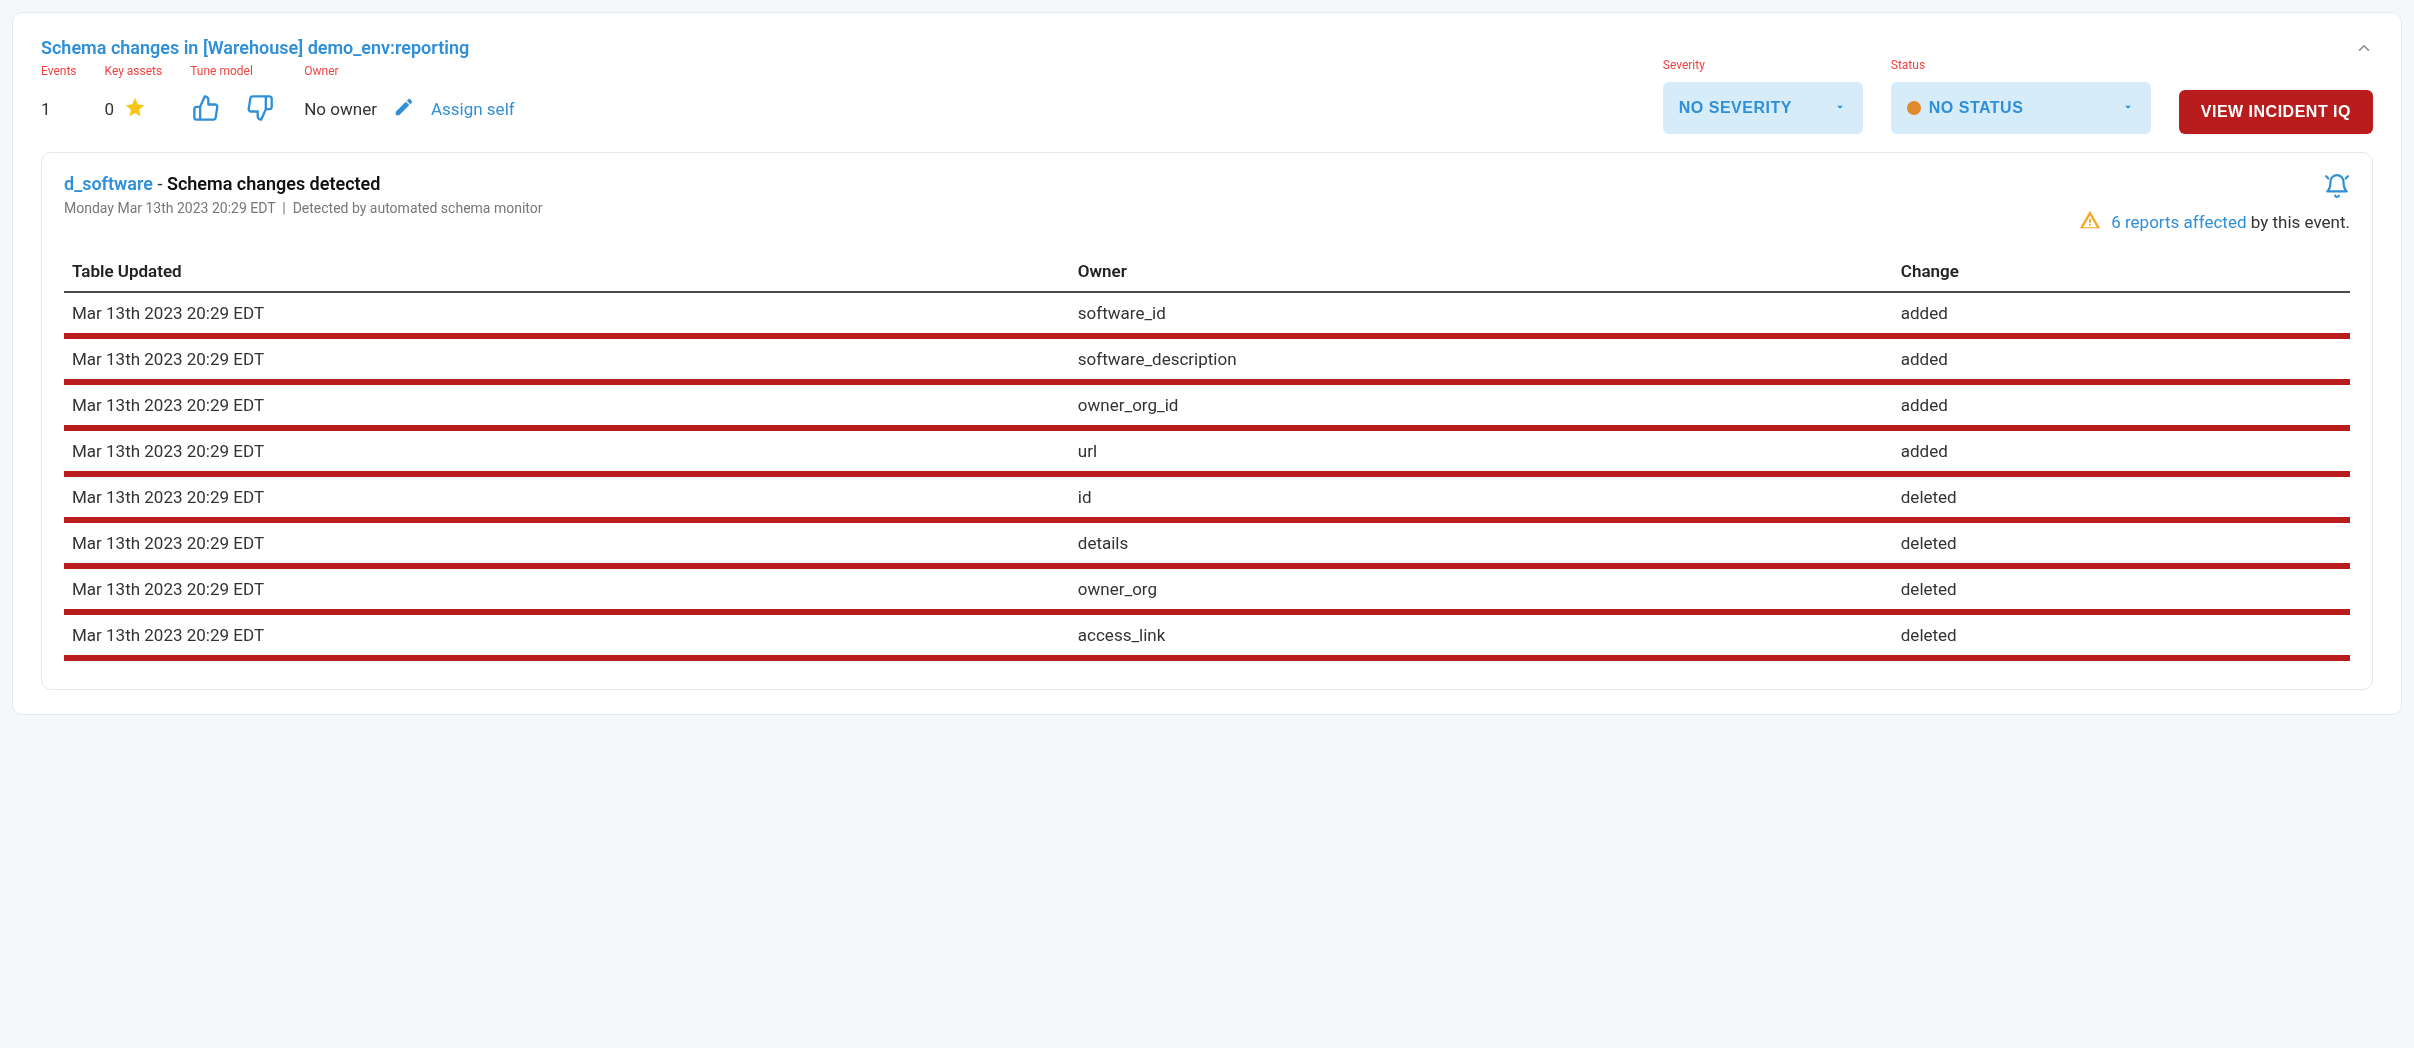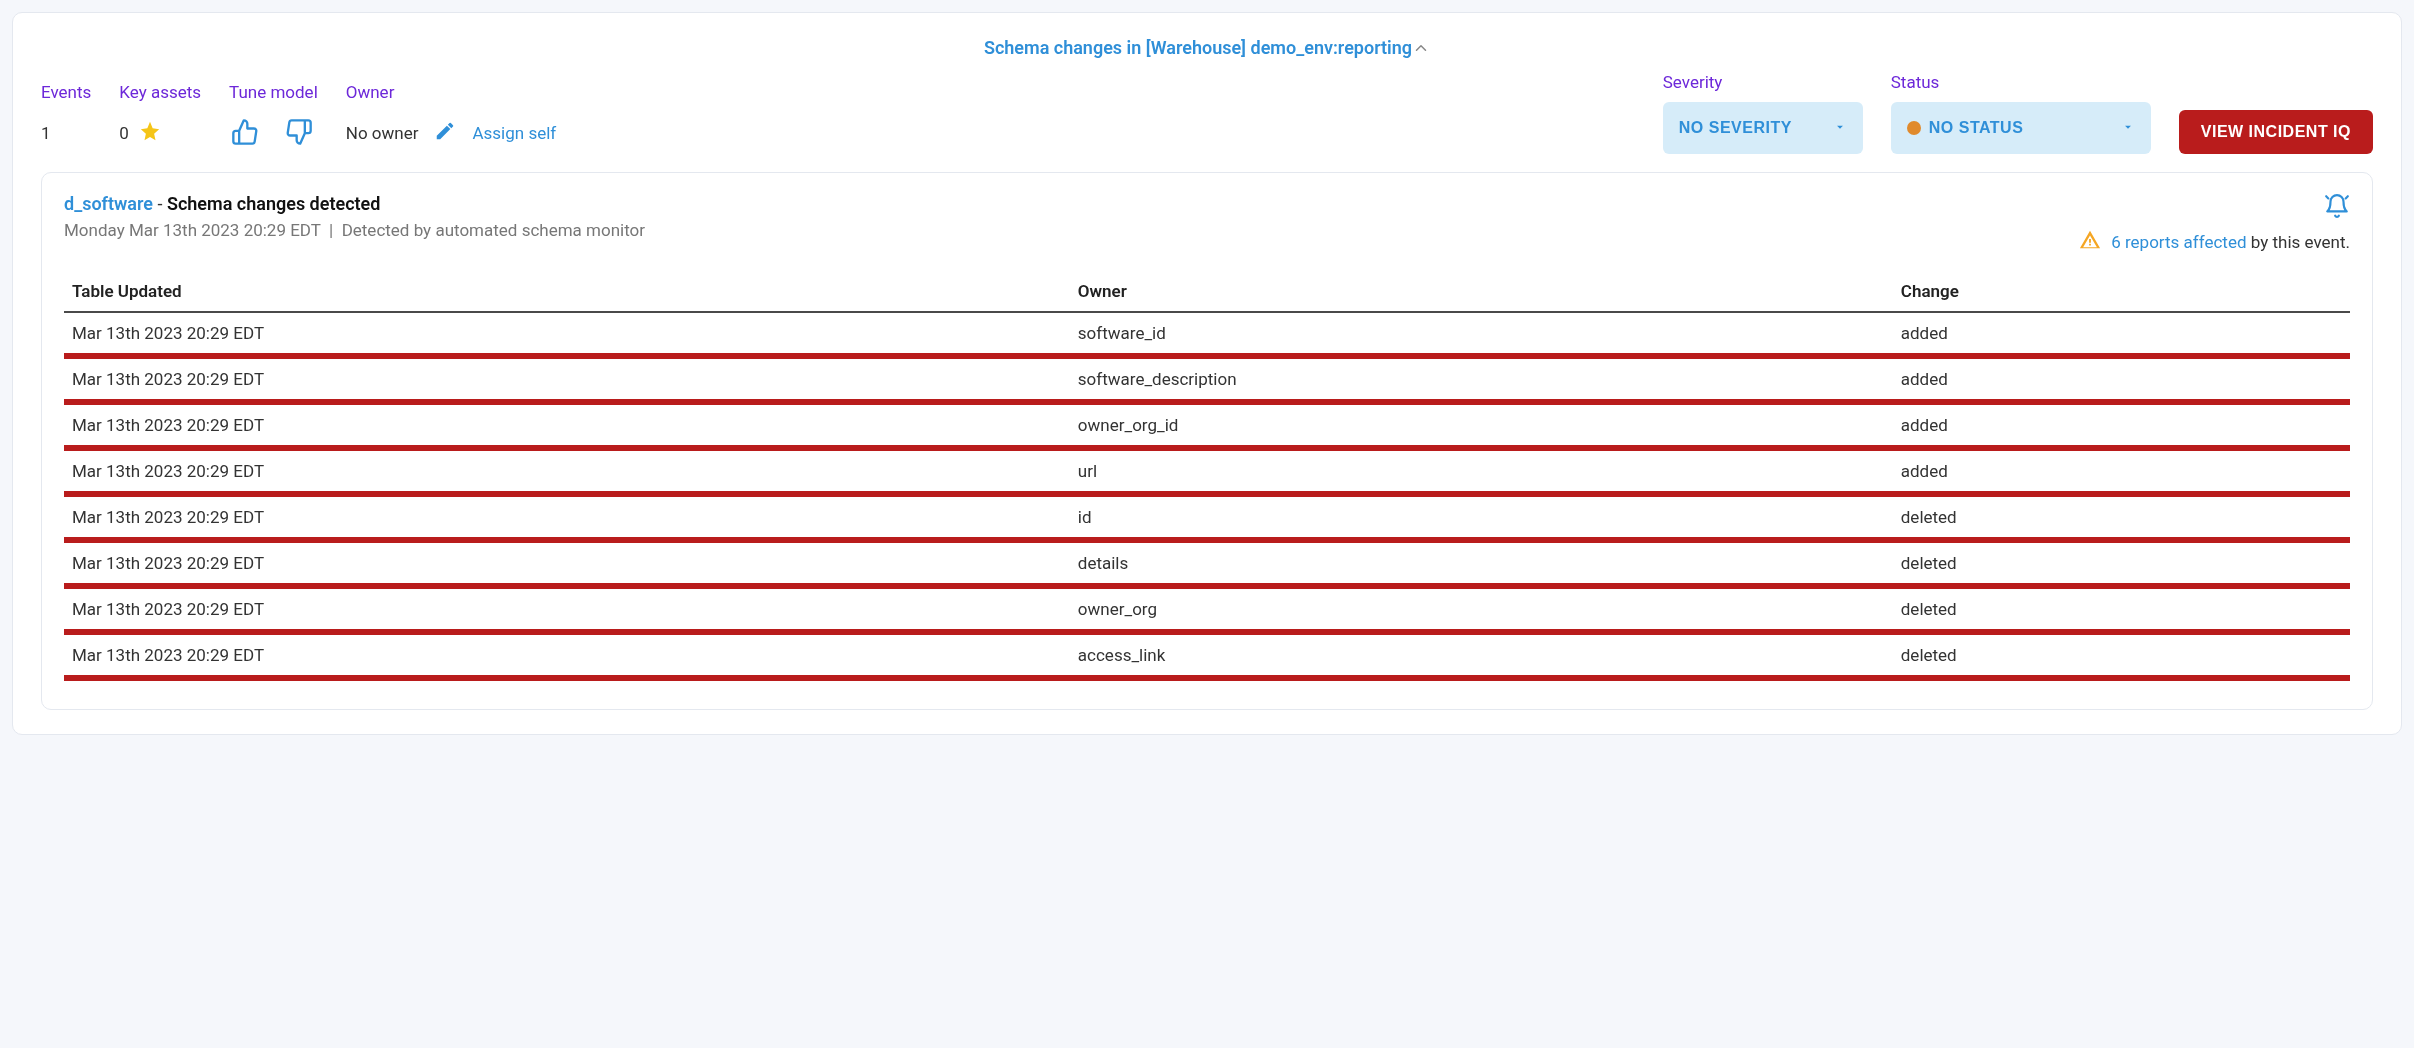--- a/index.html
+++ b/index.html
@@ -11,42 +11,41 @@
       font-size: 16px;
     }
     .card {
       background: #fff;
       border: 1px solid #e4e8ef;
       border-radius: 10px;
       padding: 24px 28px;
     }
     .header-row {
       display: flex;
-      justify-content: center;
+      justify-content: space-between;
       align-items: center;
-      margin-bottom: 14px;
     }
     .title-link {
       color: #2f8fd8;
       font-weight: 600;
       font-size: 18px;
     }
     .chevron-up {
       color: #888;
       cursor: pointer;
       width: 18px; height: 18px;
     }
     .info-bar {
       display: flex;
       align-items: flex-end;
       gap: 28px;
       margin-bottom: 18px;
     }
     .info-col { display: flex; flex-direction: column; gap: 10px; min-height: 70px; }
-    .info-label { color: #6d28d9; font-size: 17px; }
+    .info-label { color: #ef4444; font-size: 12px; }
     .info-value-row { display: flex; align-items: center; gap: 10px; height: 42px; }
     .info-value { color: #333; font-size: 17px; }
     .star-icon { color: #f5c518; }
     .thumb-btn { background: none; border: none; cursor: pointer; color: #2f8fd8; padding: 2px; }
     .thumb-btn svg { width: 28px; height: 28px; }
     .edit-icon { color: #2f8fd8; cursor: pointer; }
     .link-text { color: #2f8fd8; cursor: pointer; font-size: 17px; }
     .spacer { flex: 1; }
     .select-pill {
       background: #d6ecf9;
@@ -92,21 +91,21 @@
     .event-header {
       display: flex;
       justify-content: space-between;
       align-items: flex-start;
       margin-bottom: 16px;
       gap: 40px;
     }
     .event-title-line { font-size: 18px; margin-bottom: 6px; }
     .event-asset { color: #2f8fd8; font-weight: 600; }
     .event-desc { color: #111; font-weight: 600; }
-    .event-meta { color: #777; font-size: 17px; }
+    .event-meta { color: #777; font-size: 14px; }
     .bell-icon { color: #2f8fd8; cursor: pointer; }
     .affected-line { display: flex; align-items: center; gap: 10px; font-size: 17px; margin-top: 6px; }
     .warn-icon { color: #f5a623; }
     .affected-link { color: #2f8fd8; cursor: pointer; }
     .affected-tail { color: #333; }
     table {
       width: 100%;
       border-collapse: collapse;
       margin-top: 6px;
     }

